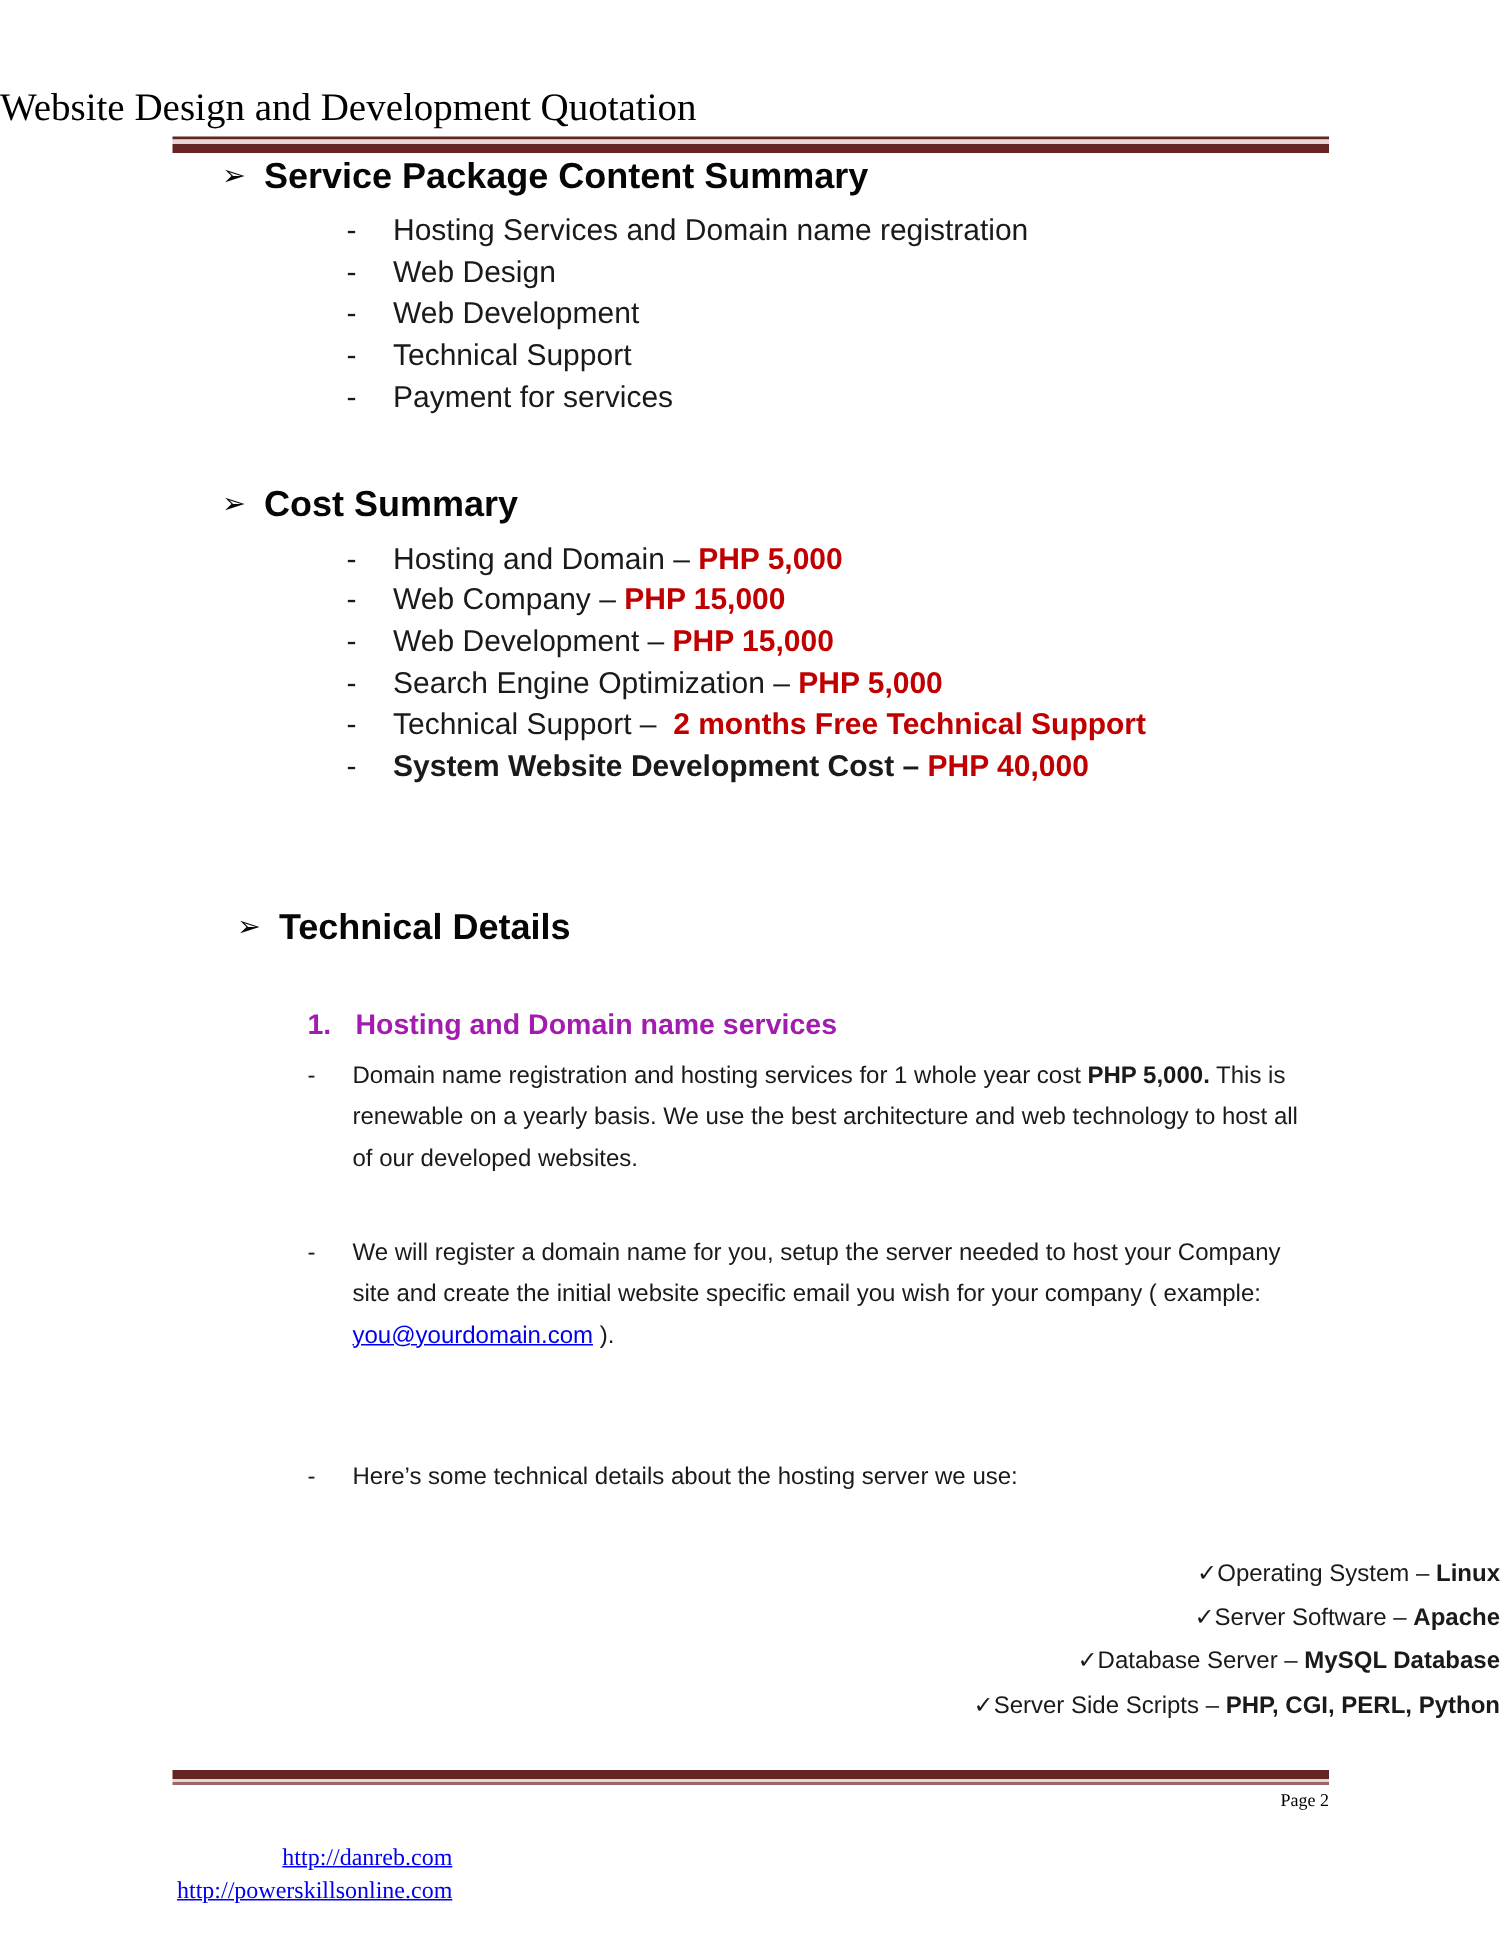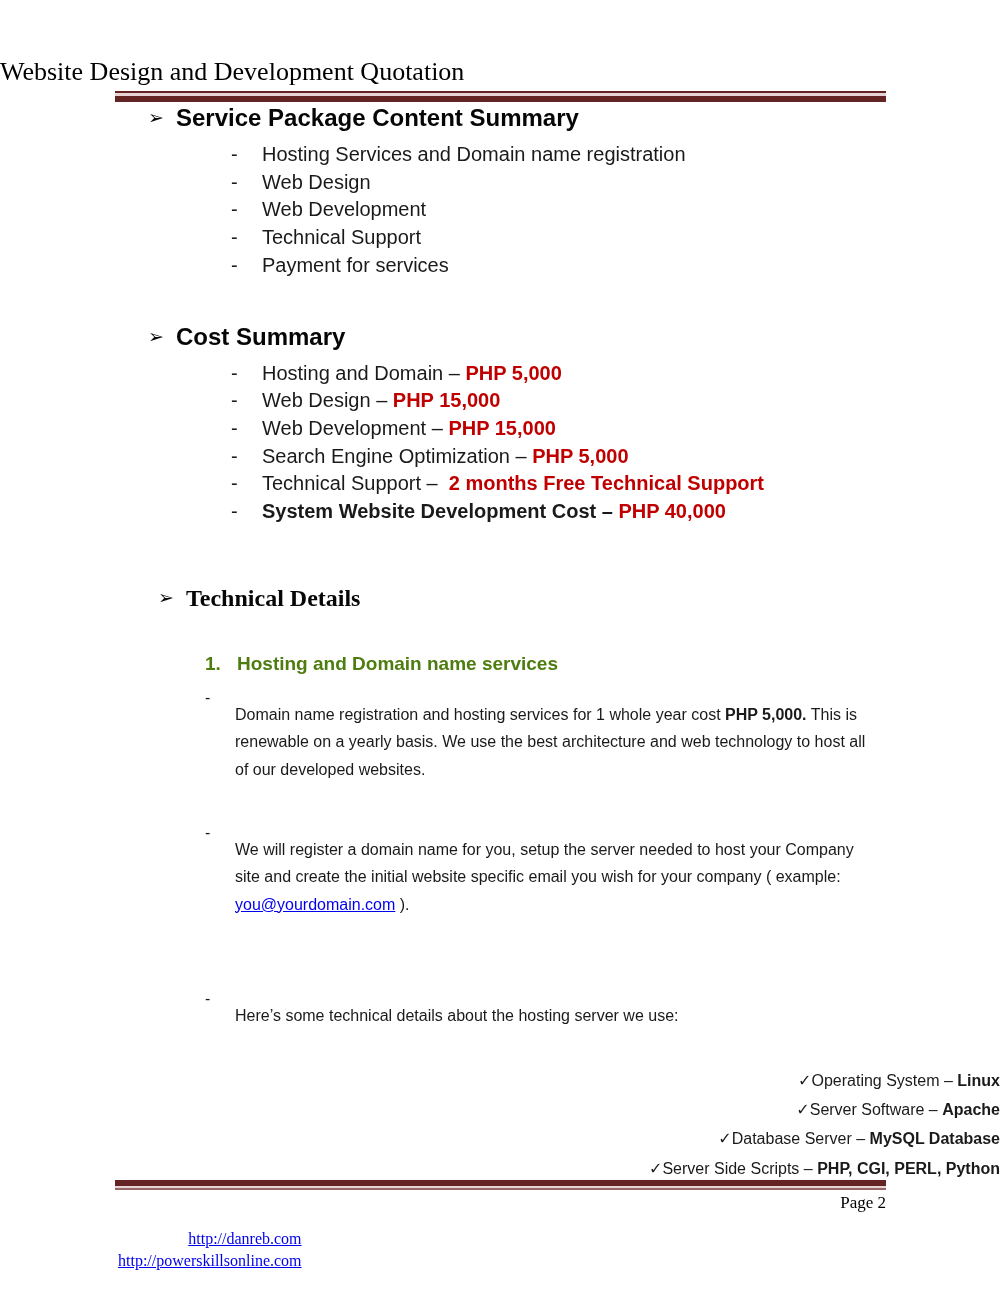--- a/index.html
+++ b/index.html
@@ -31,61 +31,61 @@
     padding-left:148px;font-size:24px;font-weight:bold;color:#060606;
     line-height:31px;
   }
   .heading.indent-more{padding-left:158px;}
   .arrow{
     display:inline-block;font-size:19px;font-weight:normal;
     width:28px;vertical-align:2px;
   }
   .h1-spcs{}
   .h1-cost{margin-top:41px;}
-  .h1-tech{margin-top:56px;font-family:Liberation Serif, serif;}
+  .h1-tech{margin-top:77px;}
   
   .dash-list{margin-top:8px;}
   .dash-item{padding-left:231px;font-size:20px;line-height:27.7px;}
   .dash{display:inline-block;width:31px;}
   .lbl{white-space:pre-wrap;}
   .price{color:var(--price-red);font-weight:bold;white-space:pre-wrap;}
   .bold{font-weight:bold;}
   
   .subheading{
     margin-top:37px;padding-left:205px;
-    font-size:19px;font-weight:bold;color:#4d7c0f;line-height:25px;
+    font-size:19px;font-weight:bold;color:#a21caf;line-height:25px;
   }
   .subheading .num{display:inline-block;width:32px;}
   
   .para{
     display:flex;margin-left:205px;font-size:16px;line-height:27.6px;
   }
   .para .dash2{width:30px;flex:none;}
-  .ptext{width:648px;margin-top:17px;}
+  .ptext{width:648px;}
   .para-1{margin-top:8px;}
   .para-2{margin-top:35px;}
   .para-3{margin-top:67px;}
   .link{color:var(--link-blue);text-decoration:underline;cursor:pointer;}
   
   .check-list{margin-top:36px;text-align:right;}
   .check-item{padding-left:268px;font-size:16px;line-height:29.3px;}
   .check{display:inline-block;width:25px;}
   
   .footer-rule{position:absolute;top:1180px;left:115px;width:771px;}
   .band-thin2{height:2px;background:var(--rule-mid);}
   .band-gap2{height:2px;background:var(--rule-light);}
   .footer-links{
     position:absolute;top:1228px;left:118px;
     font-family:"Liberation Serif","DejaVu Serif",serif;
     font-size:16px;line-height:21.5px;text-align:right;
   }
   .flink{display:block;color:var(--link-blue);text-decoration:underline;cursor:pointer;}
   .page-num{
     position:absolute;top:1193px;right:114px;color:#000;
-    font-family:"Liberation Serif","DejaVu Serif",serif;font-size:17px;
+    font-family:"Liberation Serif","DejaVu Serif",serif;font-size:12px;
   }
 </style>
 </head>
 <body>
 
 <div class="doc-title">Website Design and Development Quotation</div>
 <div class="rule rule-top">
   <div class="band-thin"></div>
   <div class="band-gap"></div>
   <div class="band-thick"></div>
@@ -102,21 +102,21 @@
   <div class="dash-item"><span class="dash">-</span><span>Technical Support</span></div>
   <div class="dash-item"><span class="dash">-</span><span>Payment for services</span></div>
 </div>
 
 <div class="heading h1-cost">
   <span class="arrow">➢</span><span>Cost Summary</span>
 </div>
 
 <div class="dash-list">
   <div class="dash-item"><span class="dash">-</span><span class="lbl">Hosting and Domain – </span><span class="price">PHP 5,000</span></div>
-  <div class="dash-item"><span class="dash">-</span><span class="lbl">Web Design – </span><span class="price">PHP 15,000</span></div>
+  <div class="dash-item"><span class="dash">-</span><span class="lbl">Web Company – </span><span class="price">PHP 15,000</span></div>
   <div class="dash-item"><span class="dash">-</span><span class="lbl">Web Development – </span><span class="price">PHP 15,000</span></div>
   <div class="dash-item"><span class="dash">-</span><span class="lbl">Search Engine Optimization – </span><span class="price">PHP 5,000</span></div>
   <div class="dash-item"><span class="dash">-</span><span class="lbl">Technical Support –  </span><span class="price">2 months Free Technical Support</span></div>
   <div class="dash-item"><span class="dash">-</span><span class="lbl bold">System Website Development Cost – </span><span class="price">PHP 40,000</span></div>
 </div>
 
 <div class="heading indent-more h1-tech">
   <span class="arrow">➢</span><span>Technical Details</span>
 </div>
 

